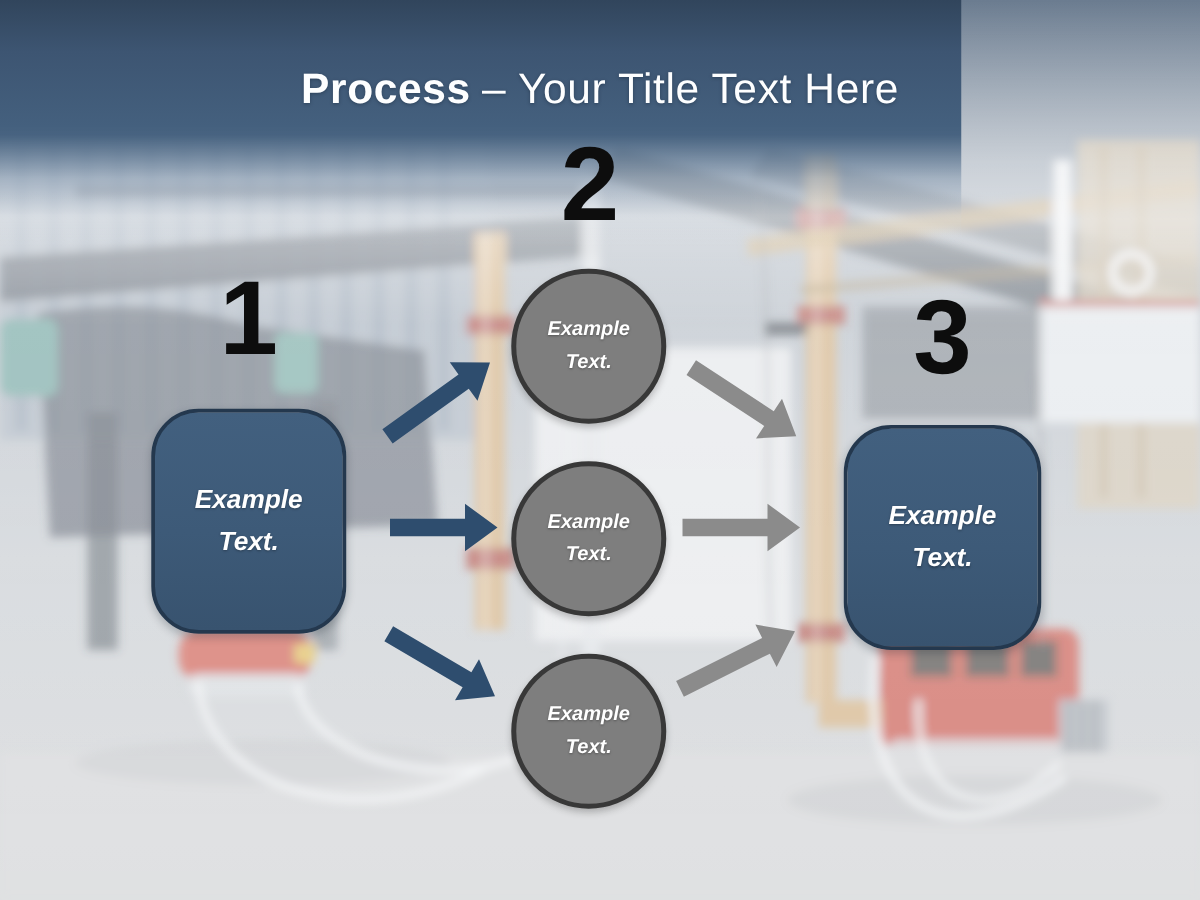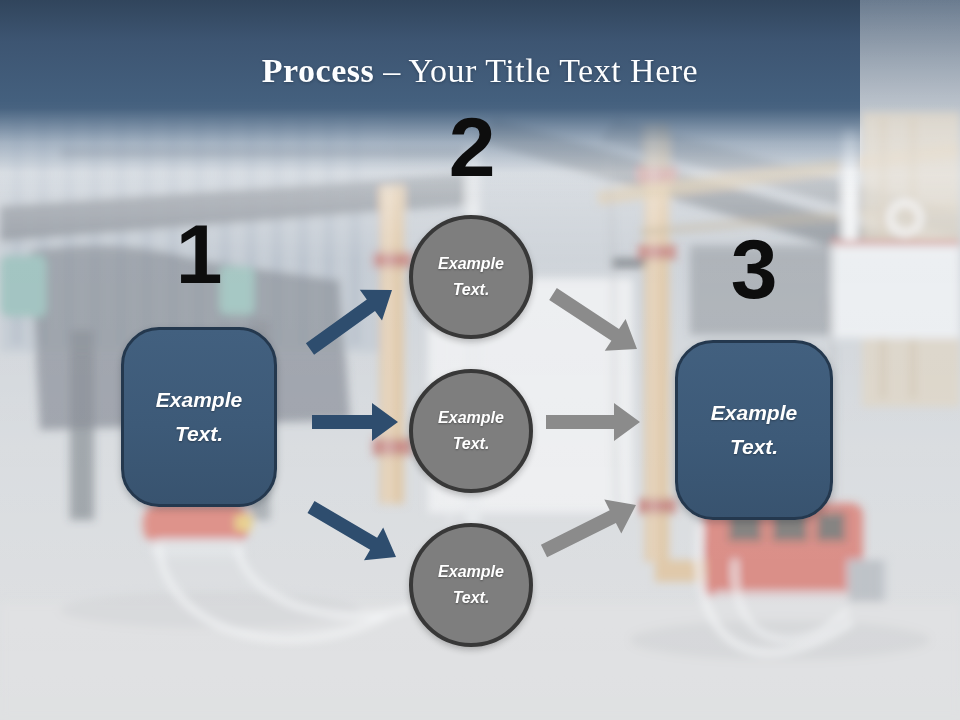--- a/index.html
+++ b/index.html
@@ -17,30 +17,29 @@
       rgba(255,255,255,0) 0px,
       rgba(255,255,255,0.55) 130px,
       rgba(255,255,255,0.65) 175px,
       rgba(255,255,255,0.46) 260px,
       rgba(255,255,255,0.42) 100%);
     pointer-events:none;
   }
 
   
   .top-band{
-    position:absolute;left:0;top:0;width:860px;height:230px;
+    position:absolute;left:0;top:0;width:769px;height:230px;
     background:linear-gradient(180deg,
       #31455c 0%,
       #3d5572 18%,
       #44607e 44%,
       rgba(68,96,126,0.97) 47%,
       rgba(110,135,162,0.45) 62%,
       rgba(205,215,225,0.12) 75%,
       rgba(255,255,255,0) 86%);
-    font-family:Liberation Serif, serif;
   }
   .slide-title{
     position:absolute;left:0;top:52px;width:960px;
     text-align:center;color:#fdfeff;font-size:34px;line-height:38px;
     text-shadow:0 1px 3px rgba(10,20,35,0.35);
     letter-spacing:0.5px;
   }
   .t-bold{font-weight:bold;}
   .t-reg{font-weight:normal;margin-left:9px;}
 

